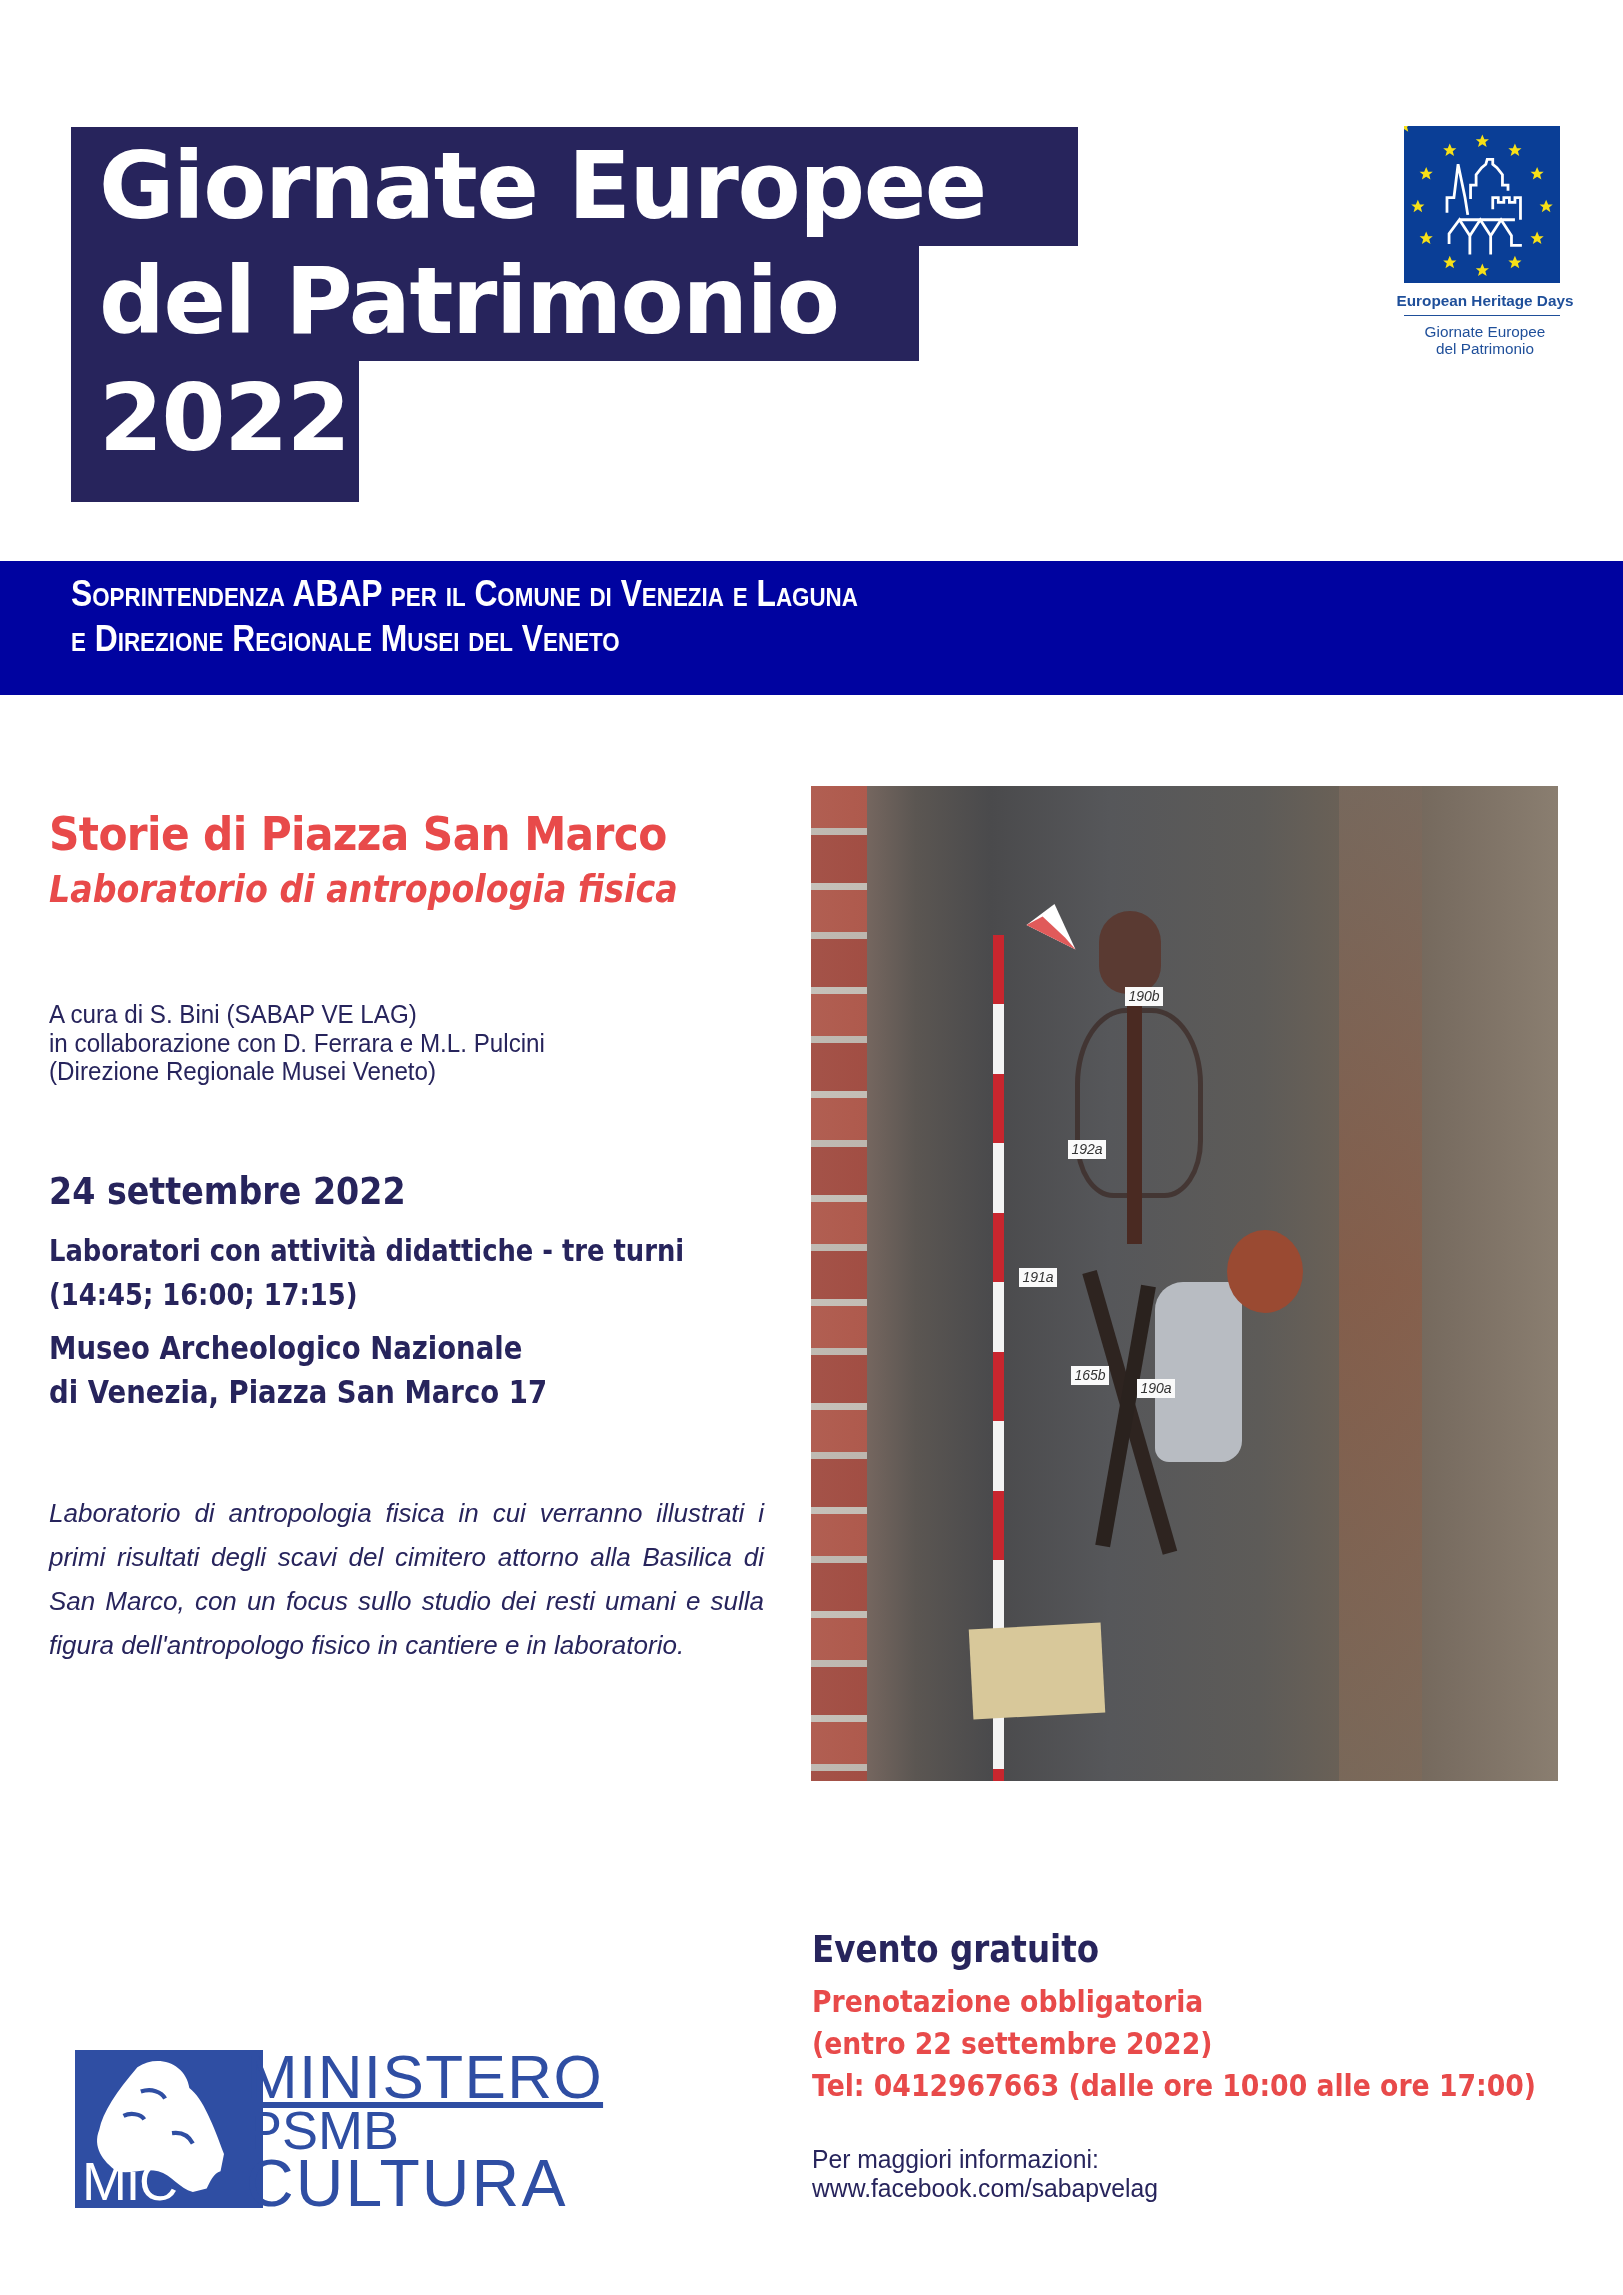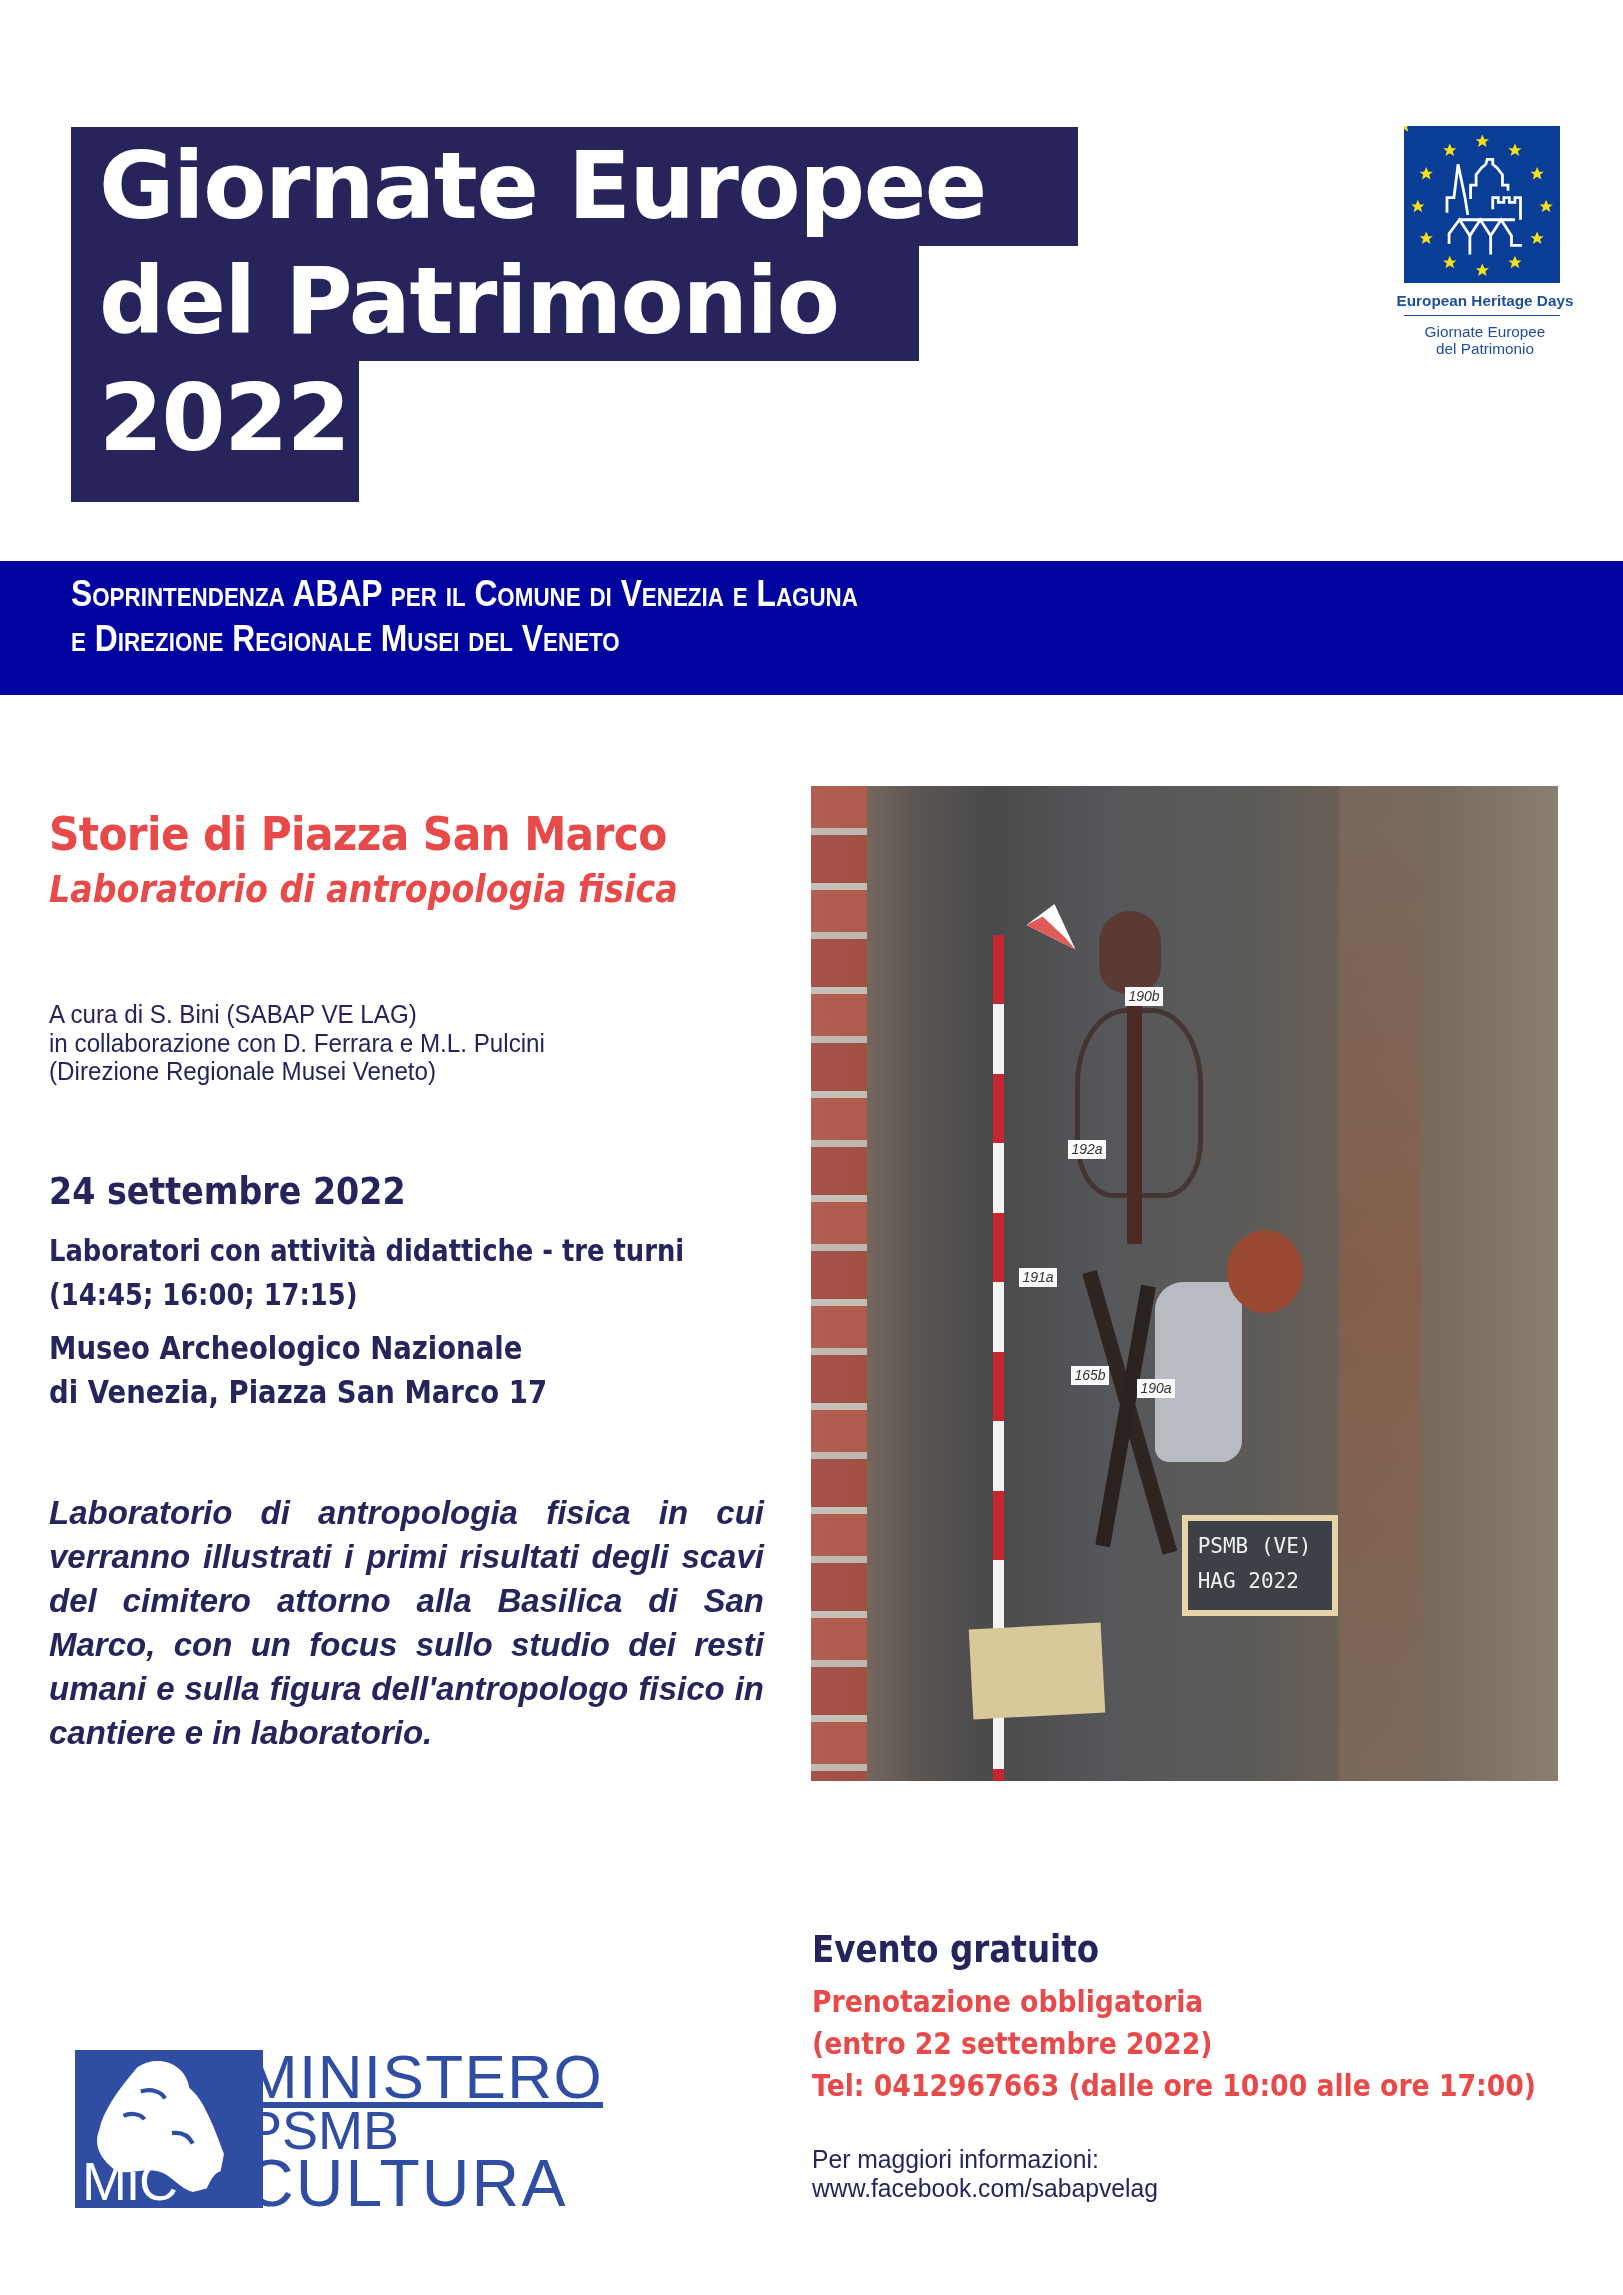--- a/index.html
+++ b/index.html
@@ -46,22 +46,22 @@
   .h-sub { left:49px; top:868px; font-size:37px; font-weight:bold; font-style:italic;
     font-family:"DejaVu Sans", sans-serif; transform:scaleX(0.9); transform-origin:left; white-space:nowrap; }
   .credits { left:49px; top:1000px; font-size:26px; line-height:28.5px;
     font-family:"Liberation Sans", sans-serif; white-space:nowrap; transform:scaleX(0.93); transform-origin:left; }
   .date { left:49px; top:1170px; font-size:37px; font-weight:bold;
     font-family:"DejaVu Sans", sans-serif; transform:scaleX(0.9); transform-origin:left; white-space:nowrap; }
   .sess { left:49px; top:1229px; font-size:30px; font-weight:bold; line-height:44px;
     font-family:"DejaVu Sans", sans-serif; transform:scaleX(0.86); transform-origin:left; white-space:nowrap; }
   .venue { left:49px; top:1326px; font-size:32px; font-weight:bold; line-height:44px;
     font-family:"DejaVu Sans", sans-serif; transform:scaleX(0.86); transform-origin:left; white-space:nowrap; }
-  .desc { left:49px; top:1491px; width:715px; font-size:33px; font-style:italic; line-height:44px;
-    text-align:justify; font-family:"Liberation Sans", sans-serif;font-weight:bold; }
+  .desc { left:49px; top:1491px; width:715px; font-size:26px; font-style:italic; line-height:44px;
+    text-align:justify; font-family:"Liberation Sans", sans-serif; }
 
   
   .photo { left:811px; top:786px; width:747px; height:995px; overflow:hidden;
     background:linear-gradient(90deg,#8a8580 0%,#7b6a62 6%,#5b5652 14%,#4a4a4c 24%,#56575a 40%,#5d5b58 60%,#6d6256 74%,#7a6e62 86%,#8a7e70 100%); }
   .photo .bricks { left:0; top:0; width:56px; height:995px;
     background:repeating-linear-gradient(180deg,#b8584a 0 42px,#c9c4bc 42px 49px,#a94a3f 49px 97px,#d0ccc4 97px 104px); opacity:.85; }
   .photo .rstrip { left:528px; top:0; width:83px; height:995px;
     background:linear-gradient(180deg,#7a6a5e,#8a5d48 50%,#7d6a5a); opacity:.8; }
   .photo .pool { left:344px; top:496px; width:87px; height:180px; background:#b8bcc2; border-radius:28px 7px 21px 14px; }
   .photo .rod { left:182px; top:149px; width:11px; height:854px;
@@ -177,24 +177,20 @@
   <div class="abs ribs"></div>
   <div class="abs spine"></div>
   <div class="abs femur1"></div>
   <div class="abs femur2"></div>
   <div class="abs skull2"></div>
   <div class="abs label" style="left:314px;top:201px">190b</div>
   <div class="abs label" style="left:257px;top:354px">192a</div>
   <div class="abs label" style="left:208px;top:482px">191a</div>
   <div class="abs label" style="left:260px;top:580px">165b</div>
   <div class="abs label" style="left:326px;top:593px">190a</div>
-  <div class="abs slate">
-    <div>PSMB (VE)</div>
-    <div>HAG 2022</div>
-  </div>
   <div class="abs board"></div>
 </div>
 
 <div class="abs free navy">Evento gratuito</div>
 <div class="abs booking red">
   <div>Prenotazione obbligatoria</div>
   <div>(entro 22 settembre 2022)</div>
   <div>Tel: 0412967663 (dalle ore 10:00 alle ore 17:00)</div>
 </div>
 <div class="abs more navy">

